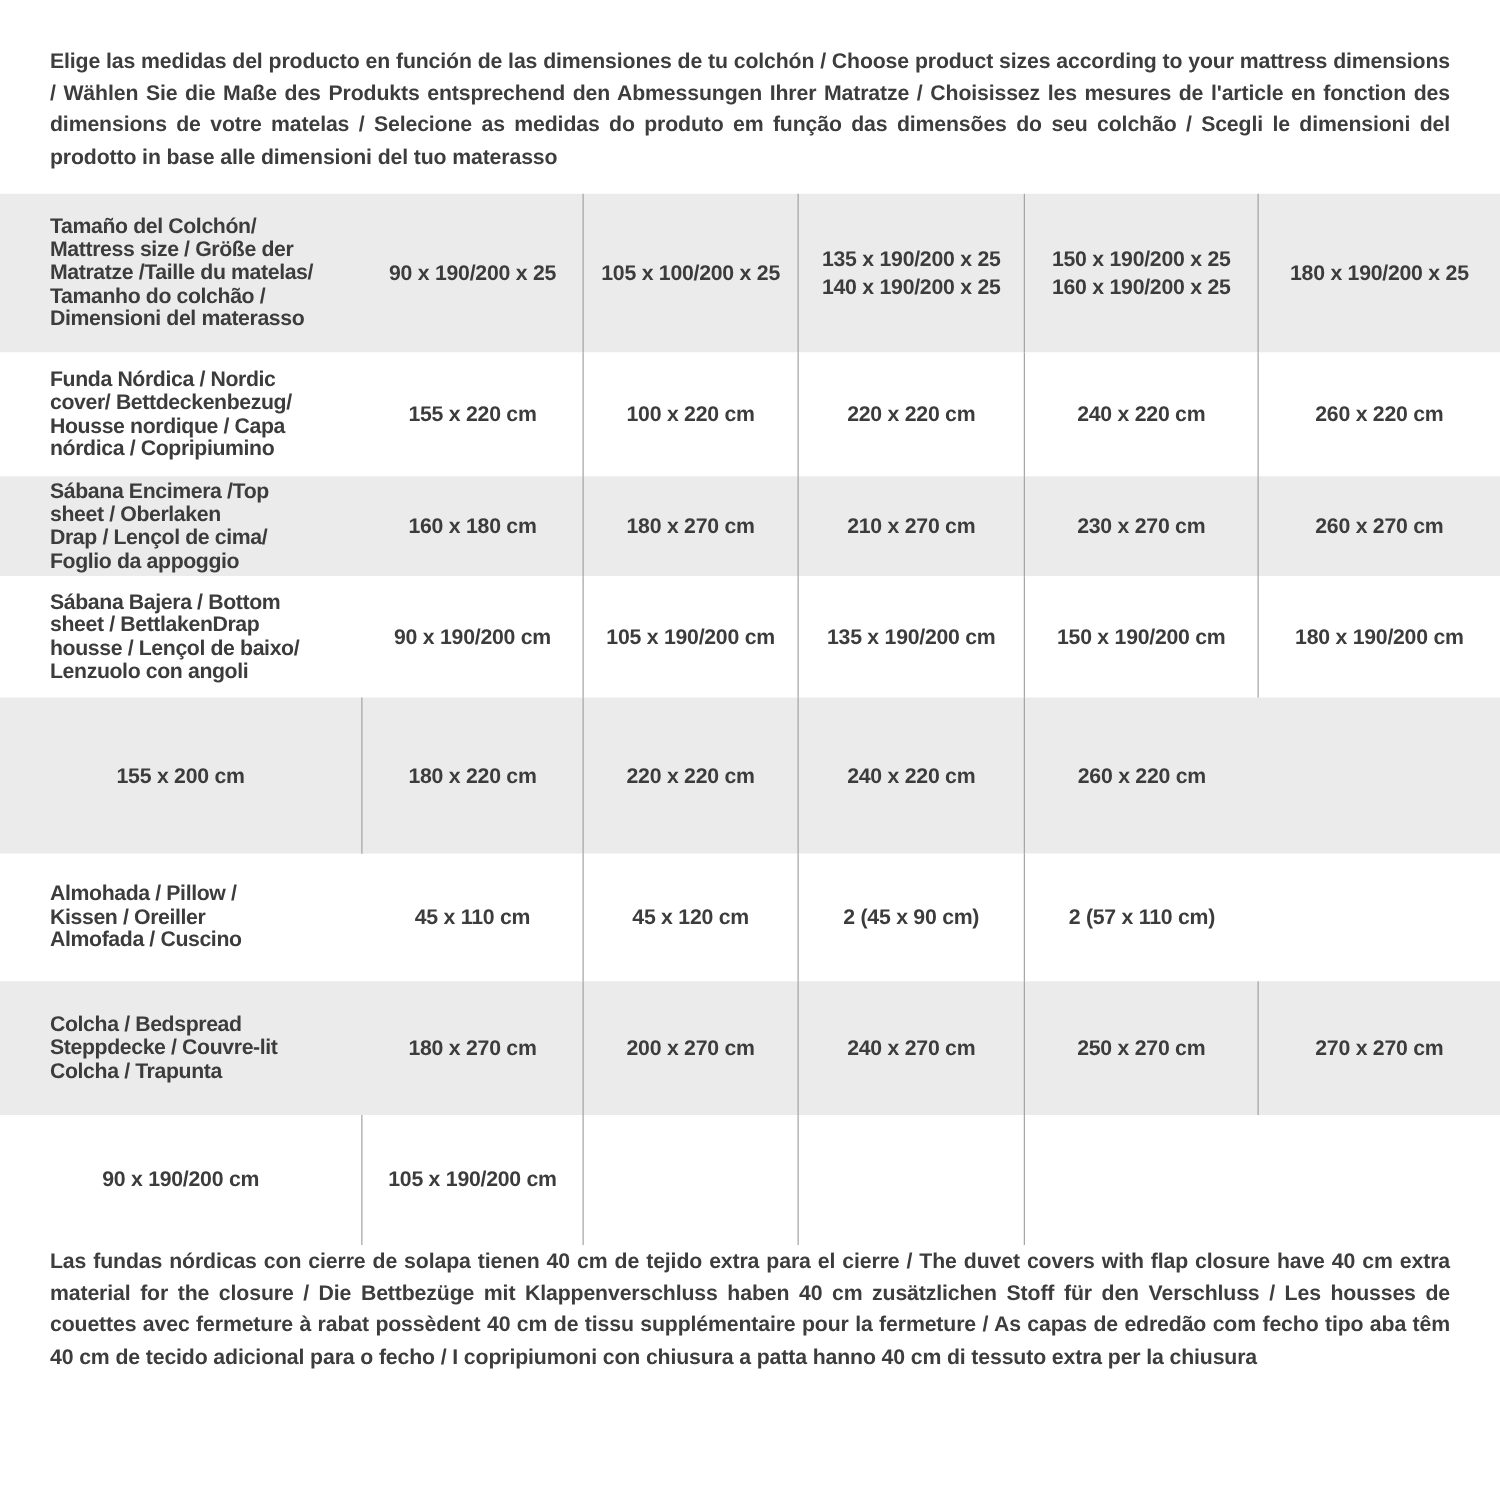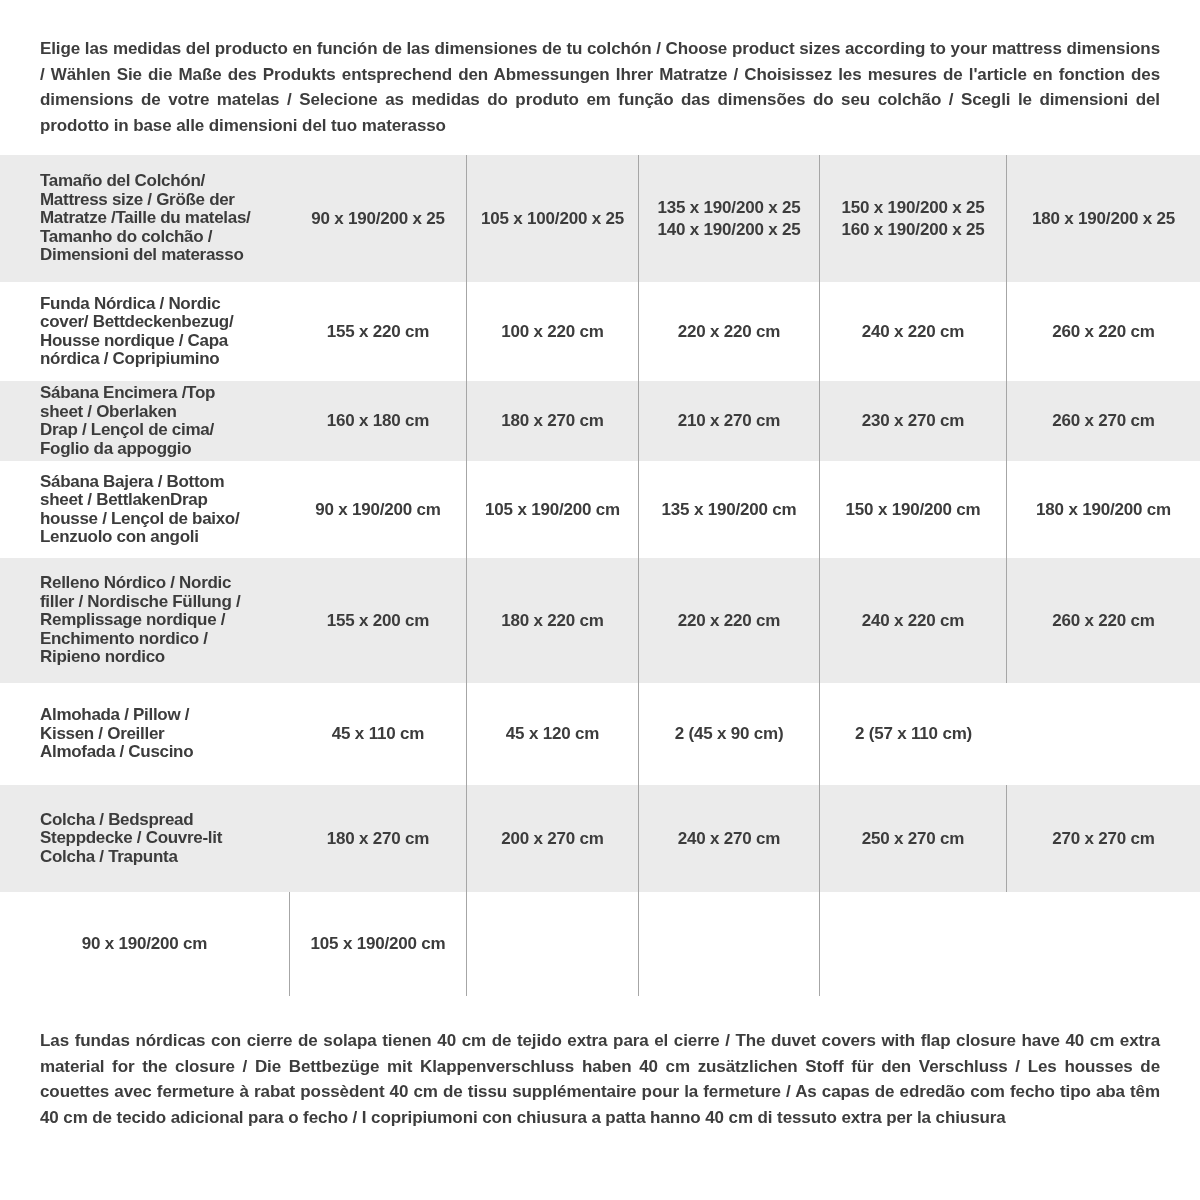--- a/index.html
+++ b/index.html
@@ -13,21 +13,21 @@
   .para {
     margin: 0 40px;
     font-size: 17px;
     font-weight: 700;
     line-height: 25.5px;
     color: #3d3d3d;
     letter-spacing: -0.1px;
     text-align: justify;
   }
   .intro { padding-top: 36px; }
-  .footnote { margin-top: 32px; }
+  .footnote { margin-top: 0; }
 
   .size-table {
     margin-top: 17px;
     width: 1200px;
   }
   .t-row {
     display: grid;
     grid-template-columns: 290px 177px 172px 181px 187px 193px;
     align-items: center;
     background: #ffffff;
@@ -120,25 +120,20 @@
 housse / Lençol de baixo/
 Lenzuolo con angoli</div>
     <div class="cell val">90 x 190/200 cm</div>
     <div class="cell val">105 x 190/200 cm</div>
     <div class="cell val">135 x 190/200 cm</div>
     <div class="cell val">150 x 190/200 cm</div>
     <div class="cell val">180 x 190/200 cm</div>
   </div>
 
   <div class="t-row">
-    <div class="cell label">Relleno Nórdico / Nordic
-filler / Nordische Füllung /
-Remplissage nordique /
-Enchimento nordico /
-Ripieno nordico</div>
     <div class="cell val">155 x 200 cm</div>
     <div class="cell val">180 x 220 cm</div>
     <div class="cell val">220 x 220 cm</div>
     <div class="cell val">240 x 220 cm</div>
     <div class="cell val">260 x 220 cm</div>
   </div>
 
   <div class="t-row">
     <div class="cell label">Almohada / Pillow /
 Kissen / Oreiller

